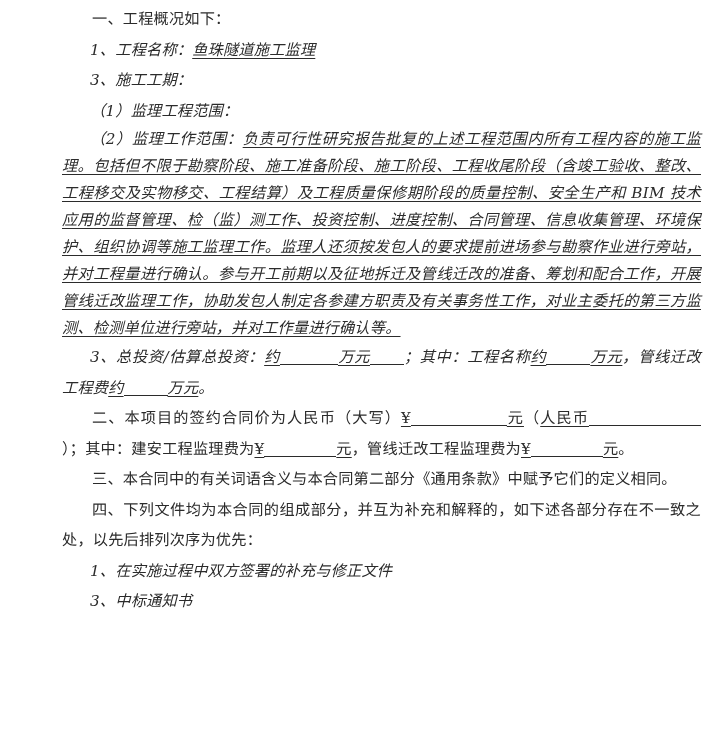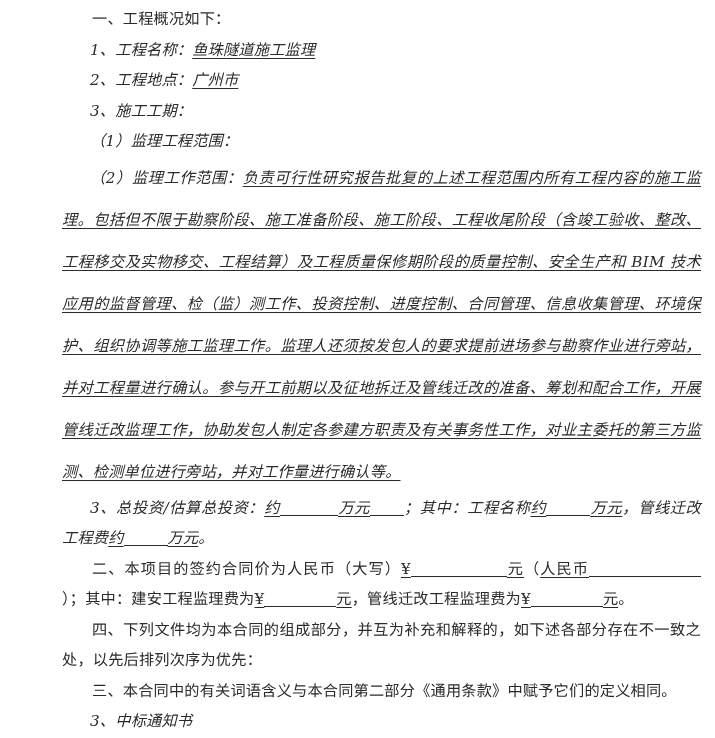--- a/index.html
+++ b/index.html
@@ -35,21 +35,21 @@
   }
   
   .indent2 {
     text-indent: 30px;
   }
   .indent-item {
     text-indent: 28px;
     font-style: italic;
   }
   .tight {
-    line-height: 42px;
+    line-height: 27px;
   }
   
   .u {
     text-decoration: underline;
     text-underline-offset: 2.5px;
     text-decoration-thickness: 1px;
   }
   
   .blank {
     display: inline-block;
@@ -70,23 +70,20 @@
 <body>
 
 <div class="page">
 
   <p class="para indent2">一、工程概况如下：</p>
 
   <p class="para indent-item">
     <span>1、工程名称：</span><span class="u">鱼珠隧道施工监理</span>
   </p>
 
-  <p class="para indent-item">
-    <span>2、工程地点：</span><span class="u">广州市</span>
-  </p>
 
   <p class="para indent-item">
     <span>3、施工工期：</span>
   </p>
 
 
   <p class="para indent-item">
     <span>（1）监理工程范围：</span>
   </p>
 
@@ -96,19 +93,20 @@
 
 
   <p class="para indent-item">
     <span>3、总投资/估算总投资：</span><span class="u"><span>约</span><span class="blank b-md"></span><span>万元</span><span class="blank b-xs"></span></span><span>；其中：工程名称</span><span class="u"><span>约</span><span class="blank b-sm"></span><span>万元</span></span><span>，管线迁改工程费</span><span class="u"><span>约</span><span class="blank b-sm"></span><span>万元</span></span><span>。</span>
   </p>
 
   <p class="para indent2">
     <span>二、本项目的签约合同价为人民币（大写）</span><span class="u yen"><span>¥</span><span class="blank b-xl"></span><span>元</span></span><span>（</span><span class="u"><span>人民币</span><span class="blank b-xxl"></span></span><span>）</span><span>；其中：</span><span>建安工程监理费为</span><span class="u yen"><span>¥</span><span class="blank b-lg"></span><span>元</span></span><span>，管线迁改工程监理费为</span><span class="u yen"><span>¥</span><span class="blank b-lg"></span><span>元</span></span><span>。</span>
   </p>
 
+  <p class="para indent2">三、本合同中的有关词语含义与本合同第二部分《通用条款》中赋予它们的定义相同。</p>
+
   <p class="para indent2">四、下列文件均为本合同的组成部分，并互为补充和解释的，如下述各部分存在不一致之处，以先后排列次序为优先：</p>
 
-  <p class="para indent2">三、本合同中的有关词语含义与本合同第二部分《通用条款》中赋予它们的定义相同。</p>
-
+  <p class="para indent-item">1、在实施过程中双方签署的补充与修正文件</p>
   <p class="para indent-item">3、中标通知书</p>
 
 </div>
 
 </body></html>

